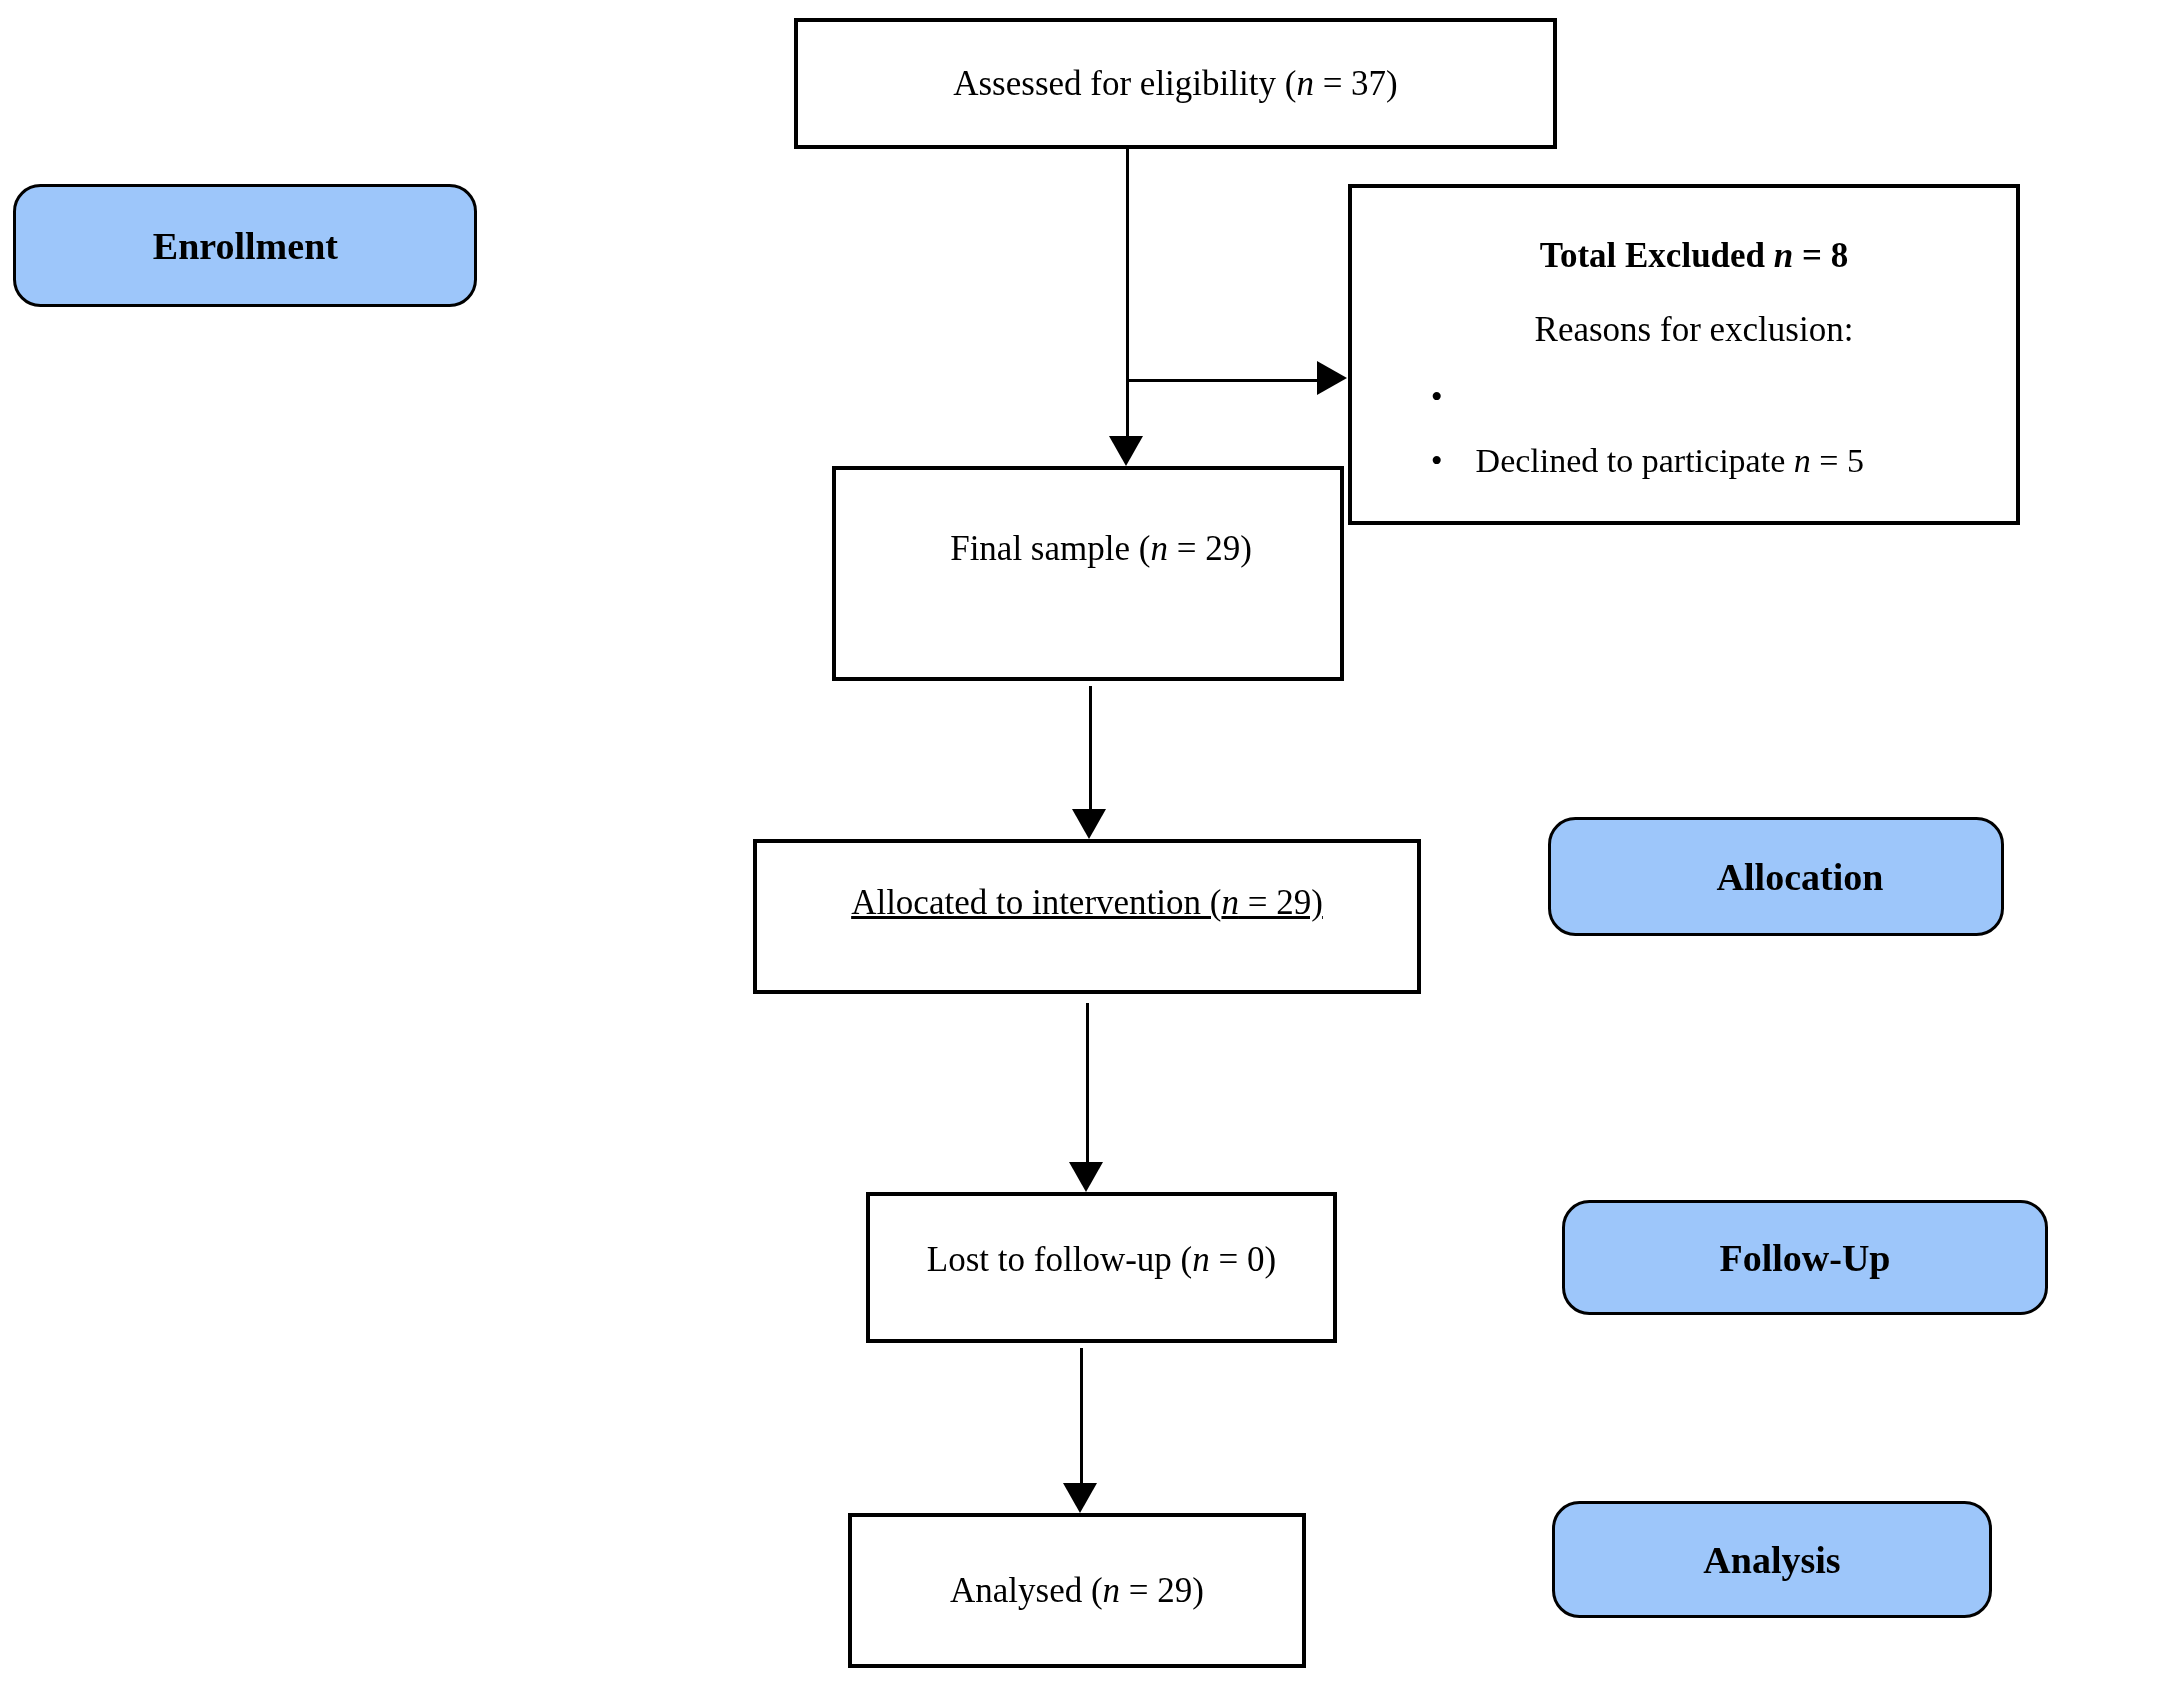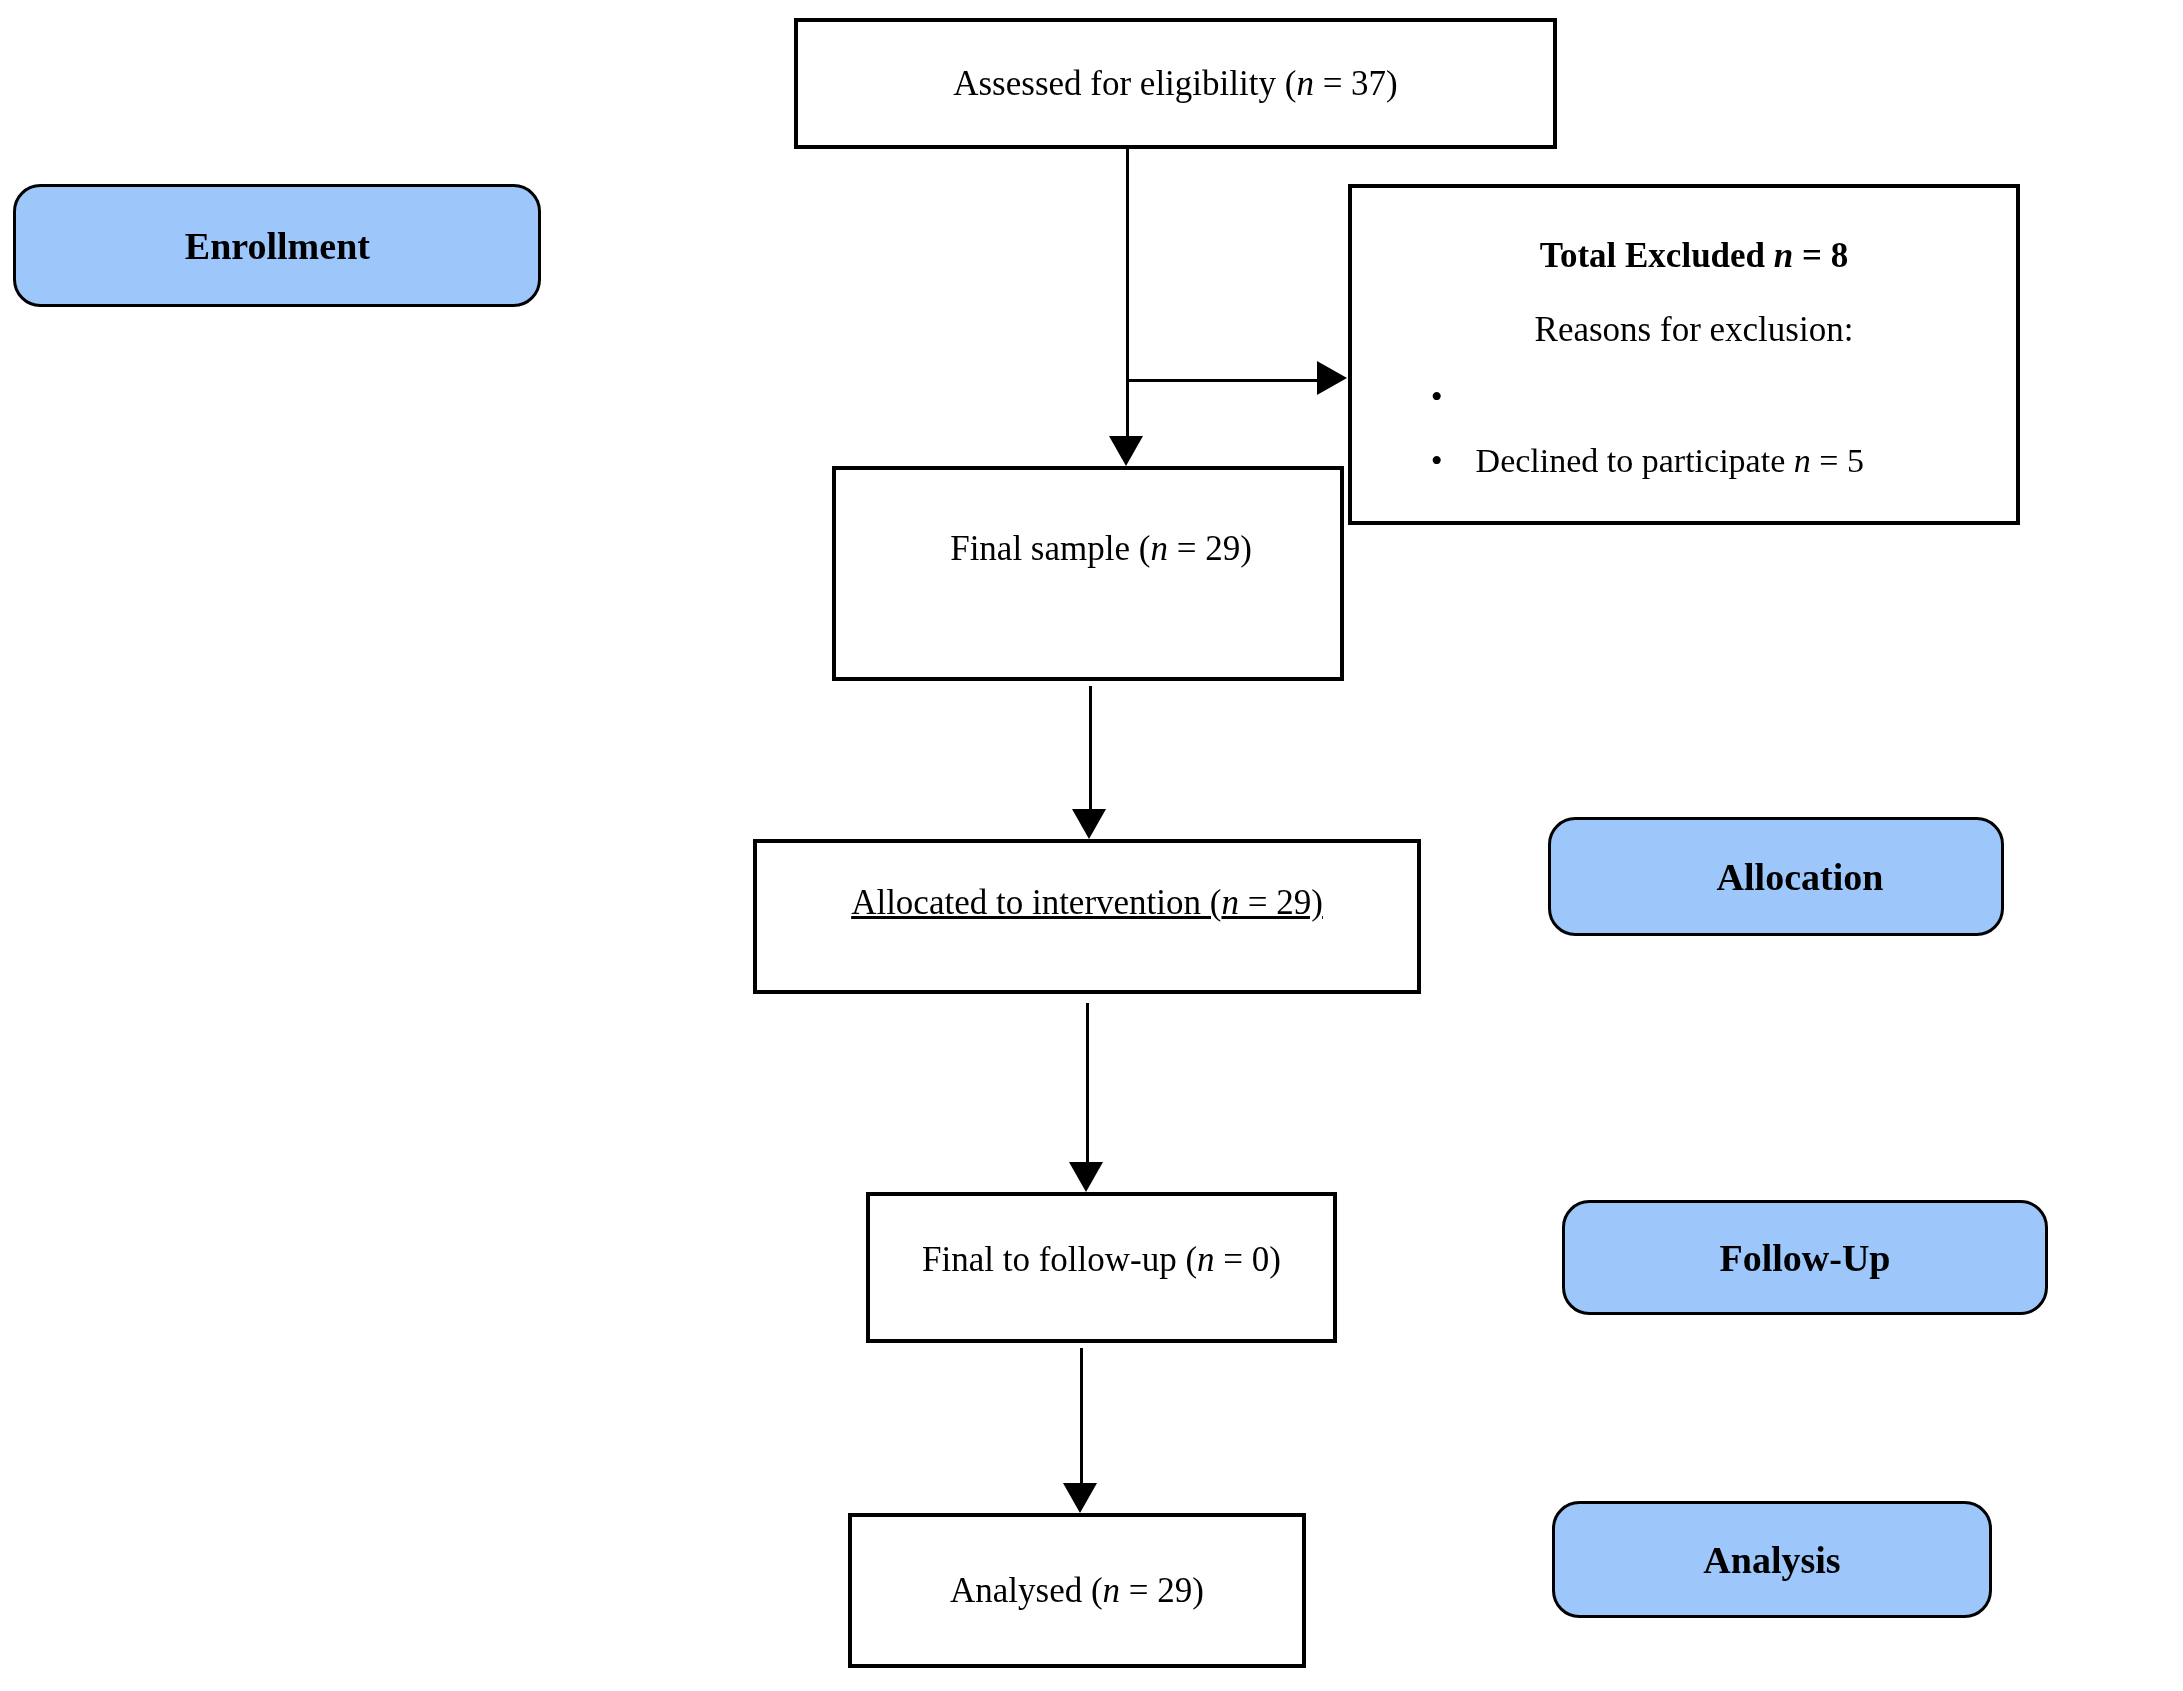--- a/index.html
+++ b/index.html
@@ -72,21 +72,21 @@
     background: var(--pill-fill);
     border: 3.7px solid var(--ink);
     border-radius: 27.4px;
     display: flex;
     align-items: center;
     justify-content: center;
     font-size: 38px;
     font-weight: bold;
     text-align: center;
   }
-  #pill-enrollment { left: 13.4px;   top: 184px;  width: 528px; height: 123px; }
+  #pill-enrollment { left: 13.4px;   top: 184px;  width: 464px; height: 123px; }
   #pill-allocation { left: 1548px; top: 817px; width: 456px; height: 119px; padding-left: 48px; }
   #pill-followup   { left: 1562px; top: 1200px; width: 486px; height: 115px; }
   #pill-analysis   { left: 1552px; top: 1501px; width: 440px; height: 117px; }
 
   
   .vline, .hline { position: absolute; background: var(--ink); }
   .arrow-down {
     position: absolute; width: 0; height: 0;
     border-left: 17.7px solid transparent;
     border-right: 17.7px solid transparent;
@@ -139,21 +139,21 @@
   </div>
 
   <div class="box" id="box-allocated">
     <span class="box-text"><span>Allocated to intervention (</span><span class="it">n</span><span> = 29)</span></span>
   </div>
   <div class="pill" id="pill-allocation">
     <span>Allocation</span>
   </div>
 
   <div class="box" id="box-lost">
-    <span class="box-text"><span>Final to follow-up (</span><span class="it">n</span><span> = 0)</span></span>
+    <span class="box-text"><span>Lost to follow-up (</span><span class="it">n</span><span> = 0)</span></span>
   </div>
   <div class="pill" id="pill-followup">
     <span>Follow-Up</span>
   </div>
 
   <div class="box" id="box-analysed">
     <span class="box-text"><span>Analysed (</span><span class="it">n</span><span> = 29)</span></span>
   </div>
   <div class="pill" id="pill-analysis">
     <span>Analysis</span>

